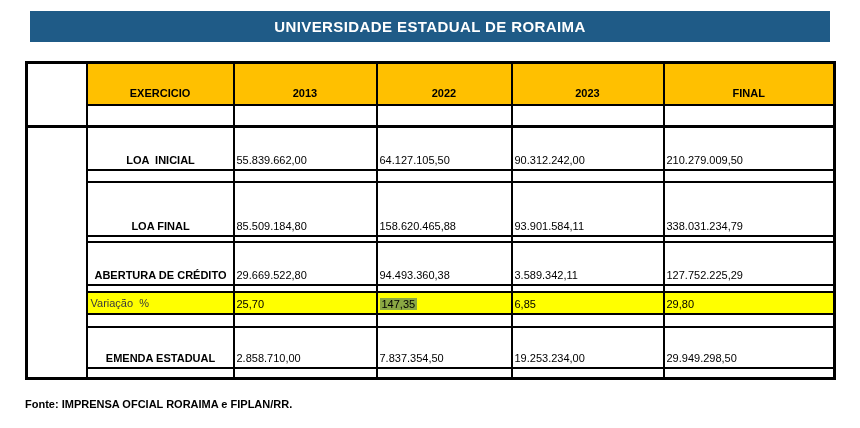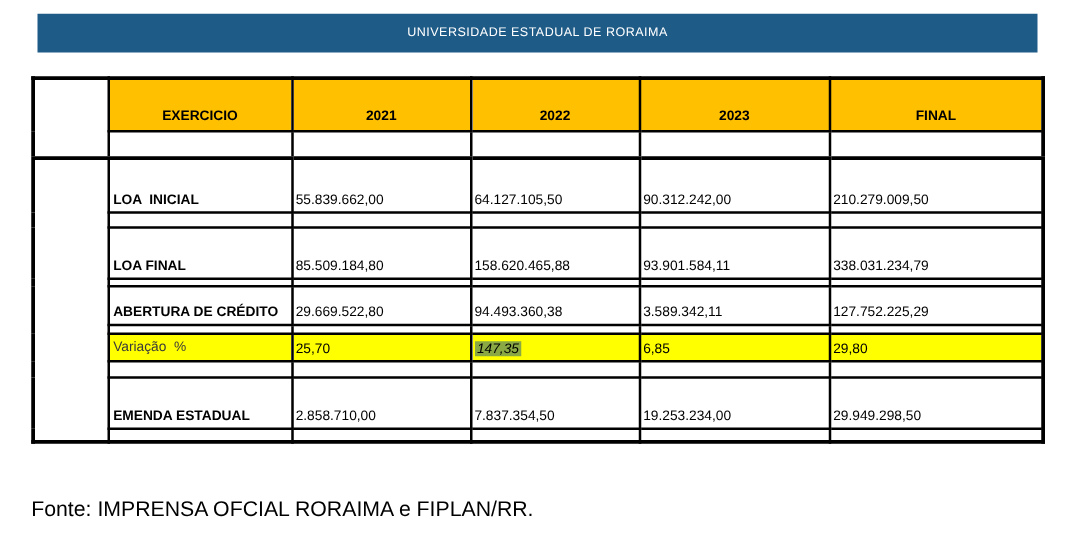--- a/index.html
+++ b/index.html
@@ -14,57 +14,57 @@
   .stage{
     position:relative;width:860px;height:428px;background:#ffffff;overflow:hidden;
     font-family:"Liberation Sans",sans-serif;color:var(--ink);
   }
   .titlebar{
     position:absolute;left:30px;top:11px;width:800px;height:31px;
     background:var(--title-bg);
     display:flex;align-items:center;justify-content:center;
   }
   .titlebar span{
-    color:#ffffff;font-size:10px;font-weight:normal;letter-spacing:.4px;
+    color:#ffffff;font-size:15px;font-weight:bold;letter-spacing:.4px;
   }
   table.budget{
     position:absolute;left:25px;top:61px;
     border-collapse:collapse;table-layout:fixed;width:808px;
     border:3px solid var(--ink);
   }
   table.budget td,table.budget th{
     border:2px solid var(--ink);
     font-size:11px;overflow:hidden;
   }
   th.hdr{
     background:var(--hdr-bg);
     vertical-align:bottom;text-align:center;
     font-weight:bold;padding-bottom:5px;
   }
   td.corner,td.leftcol{background:#ffffff;}
   tr.thick-top td{border-top:3px solid var(--ink);}
   td.lbl{
-    vertical-align:bottom;text-align:left;font-weight:bold;
+    vertical-align:bottom;text-align:center;font-weight:bold;
     padding:0 2px 3px 3px;white-space:pre;
   }
   td.val{
     vertical-align:bottom;text-align:left;
     padding:0 4px 3px 2px;white-space:nowrap;
   }
   tr.variacao td{background:var(--row-hl);}
   td.vlbl{
     vertical-align:middle;text-align:left;
     font-weight:normal;font-size:14.5px;color:#3a3a3a;
     padding:0 2px 0 3px;white-space:pre;
   }
-  span.cellmark{background:var(--cell-hl);padding:0 2px;font-style:italic;}
+  span.cellmark{background:var(--cell-hl);padding:0 2px;}
   td.sp{background:#ffffff;}
   .src{
     position:absolute;left:25px;top:398px;
-    font-size:17px;font-weight:normal;
+    font-size:11px;font-weight:bold;
   }
 </style>
 </head>
 <body>
 
 <div class="stage">
 
   <div class="titlebar">
     <span>UNIVERSIDADE ESTADUAL DE RORAIMA</span>
   </div>
@@ -76,21 +76,21 @@
         <col style="width:143px">
       <col style="width:135px">
         <col style="width:152px">
         <col style="width:171px">
     </colgroup>
 
     <tbody>
         <tr style="height:42px">
       <td class="corner" rowspan="2"></td>
       <th class="hdr">EXERCICIO</th>
-      <th class="hdr">2021</th>
+      <th class="hdr">2013</th>
       <th class="hdr">2022</th>
       <th class="hdr">2023</th>
       <th class="hdr">FINAL</th>
     </tr>
 
     <tr style="height:22px">
       <td class="sp"></td>
           <td class="sp"></td>
       <td class="sp"></td>
           <td class="sp"></td>
@@ -107,37 +107,37 @@
     </tr>
 
     <tr style="height:12px">
       <td class="sp"></td>
           <td class="sp"></td>
       <td class="sp"></td>
           <td class="sp"></td>
       <td class="sp"></td>
     </tr>
 
-    <tr style="height:41px">
+    <tr style="height:54px">
       <td class="lbl">LOA FINAL</td>
       <td class="val">85.509.184,80</td>
       <td class="val">158.620.465,88</td>
       <td class="val">93.901.584,11</td>
       <td class="val">338.031.234,79</td>
     </tr>
 
     <tr style="height:6px">
       <td class="sp"></td>
           <td class="sp"></td>
       <td class="sp"></td>
           <td class="sp"></td>
       <td class="sp"></td>
     </tr>
 
-    <tr style="height:31px">
+    <tr style="height:43px">
       <td class="lbl">ABERTURA DE CRÉDITO</td>
       <td class="val">29.669.522,80</td>
       <td class="val">94.493.360,38</td>
       <td class="val">3.589.342,11</td>
       <td class="val">127.752.225,29</td>
     </tr>
 
     <tr style="height:7px">
       <td class="sp"></td>
           <td class="sp"></td>

